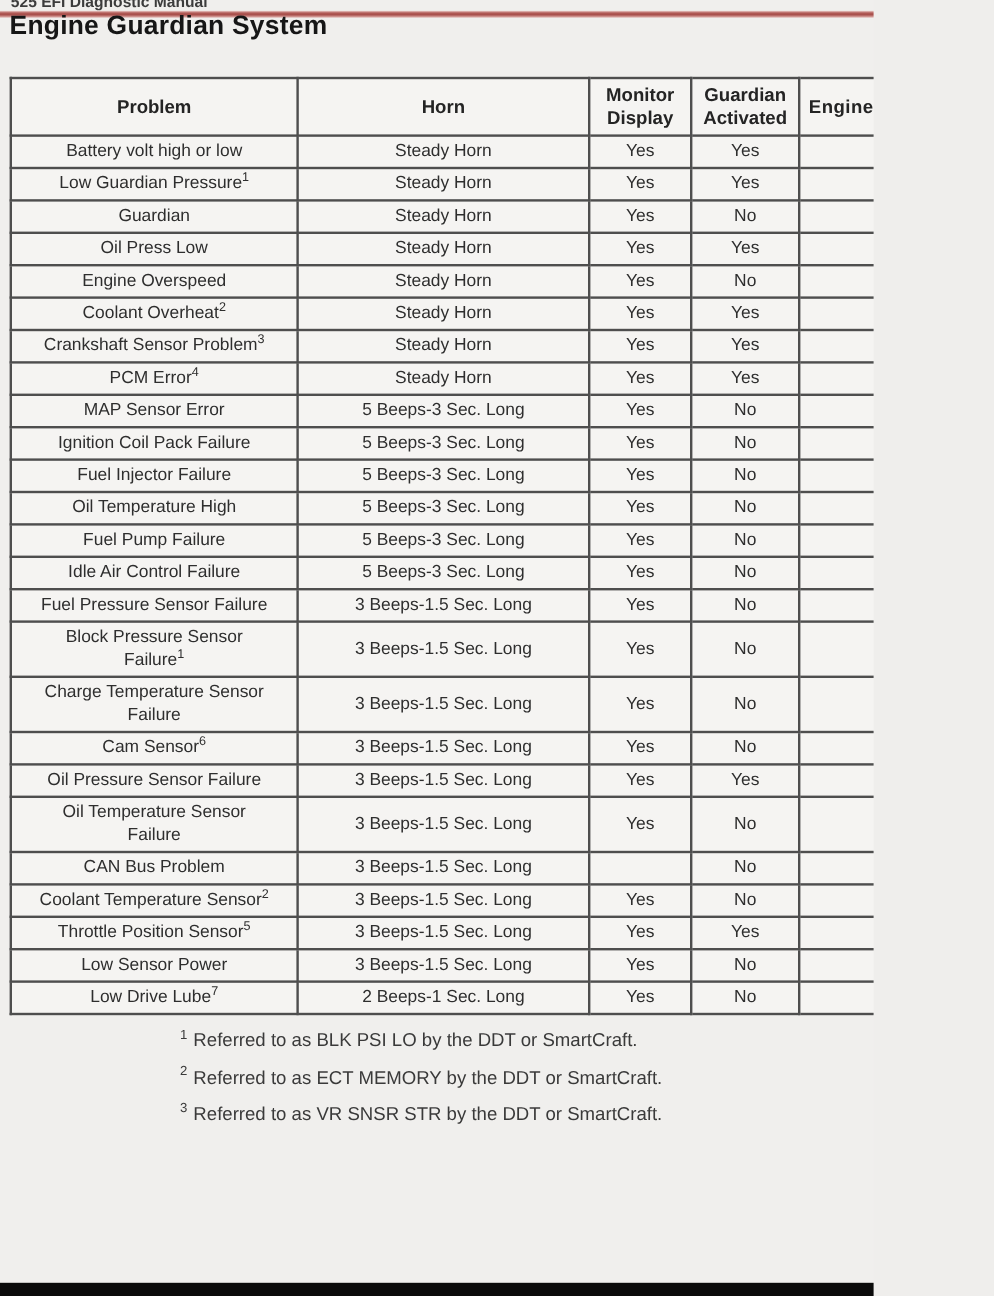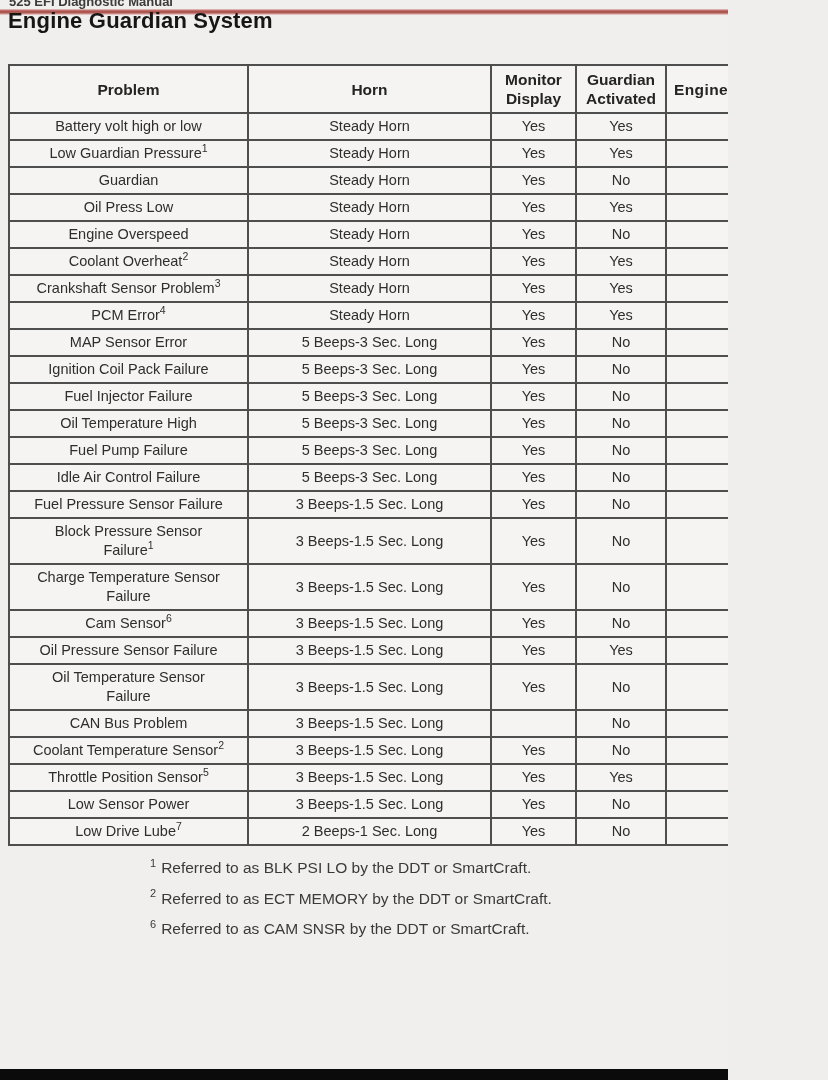--- a/index.html
+++ b/index.html
@@ -279,17 +279,17 @@
             <td>No</td>
             <td></td>
           </tr>
         </tbody>
     </table>
   </div>
 
   <div class="footnotes">
       <div class="fn"><sup>1</sup><span>Referred to as BLK PSI LO by the DDT or SmartCraft.</span></div>
       <div class="fn"><sup>2</sup><span>Referred to as ECT MEMORY by the DDT or SmartCraft.</span></div>
-      <div class="fn"><sup>6</sup><span>Referred to as CAM SNSR by the DDT or SmartCraft.</span></div>
+      <div class="fn"><sup>3</sup><span>Referred to as VR SNSR STR by the DDT or SmartCraft.</span></div>
     </div>
 
   <div class="black-bar"></div>
 </div>
 
 </body></html>

